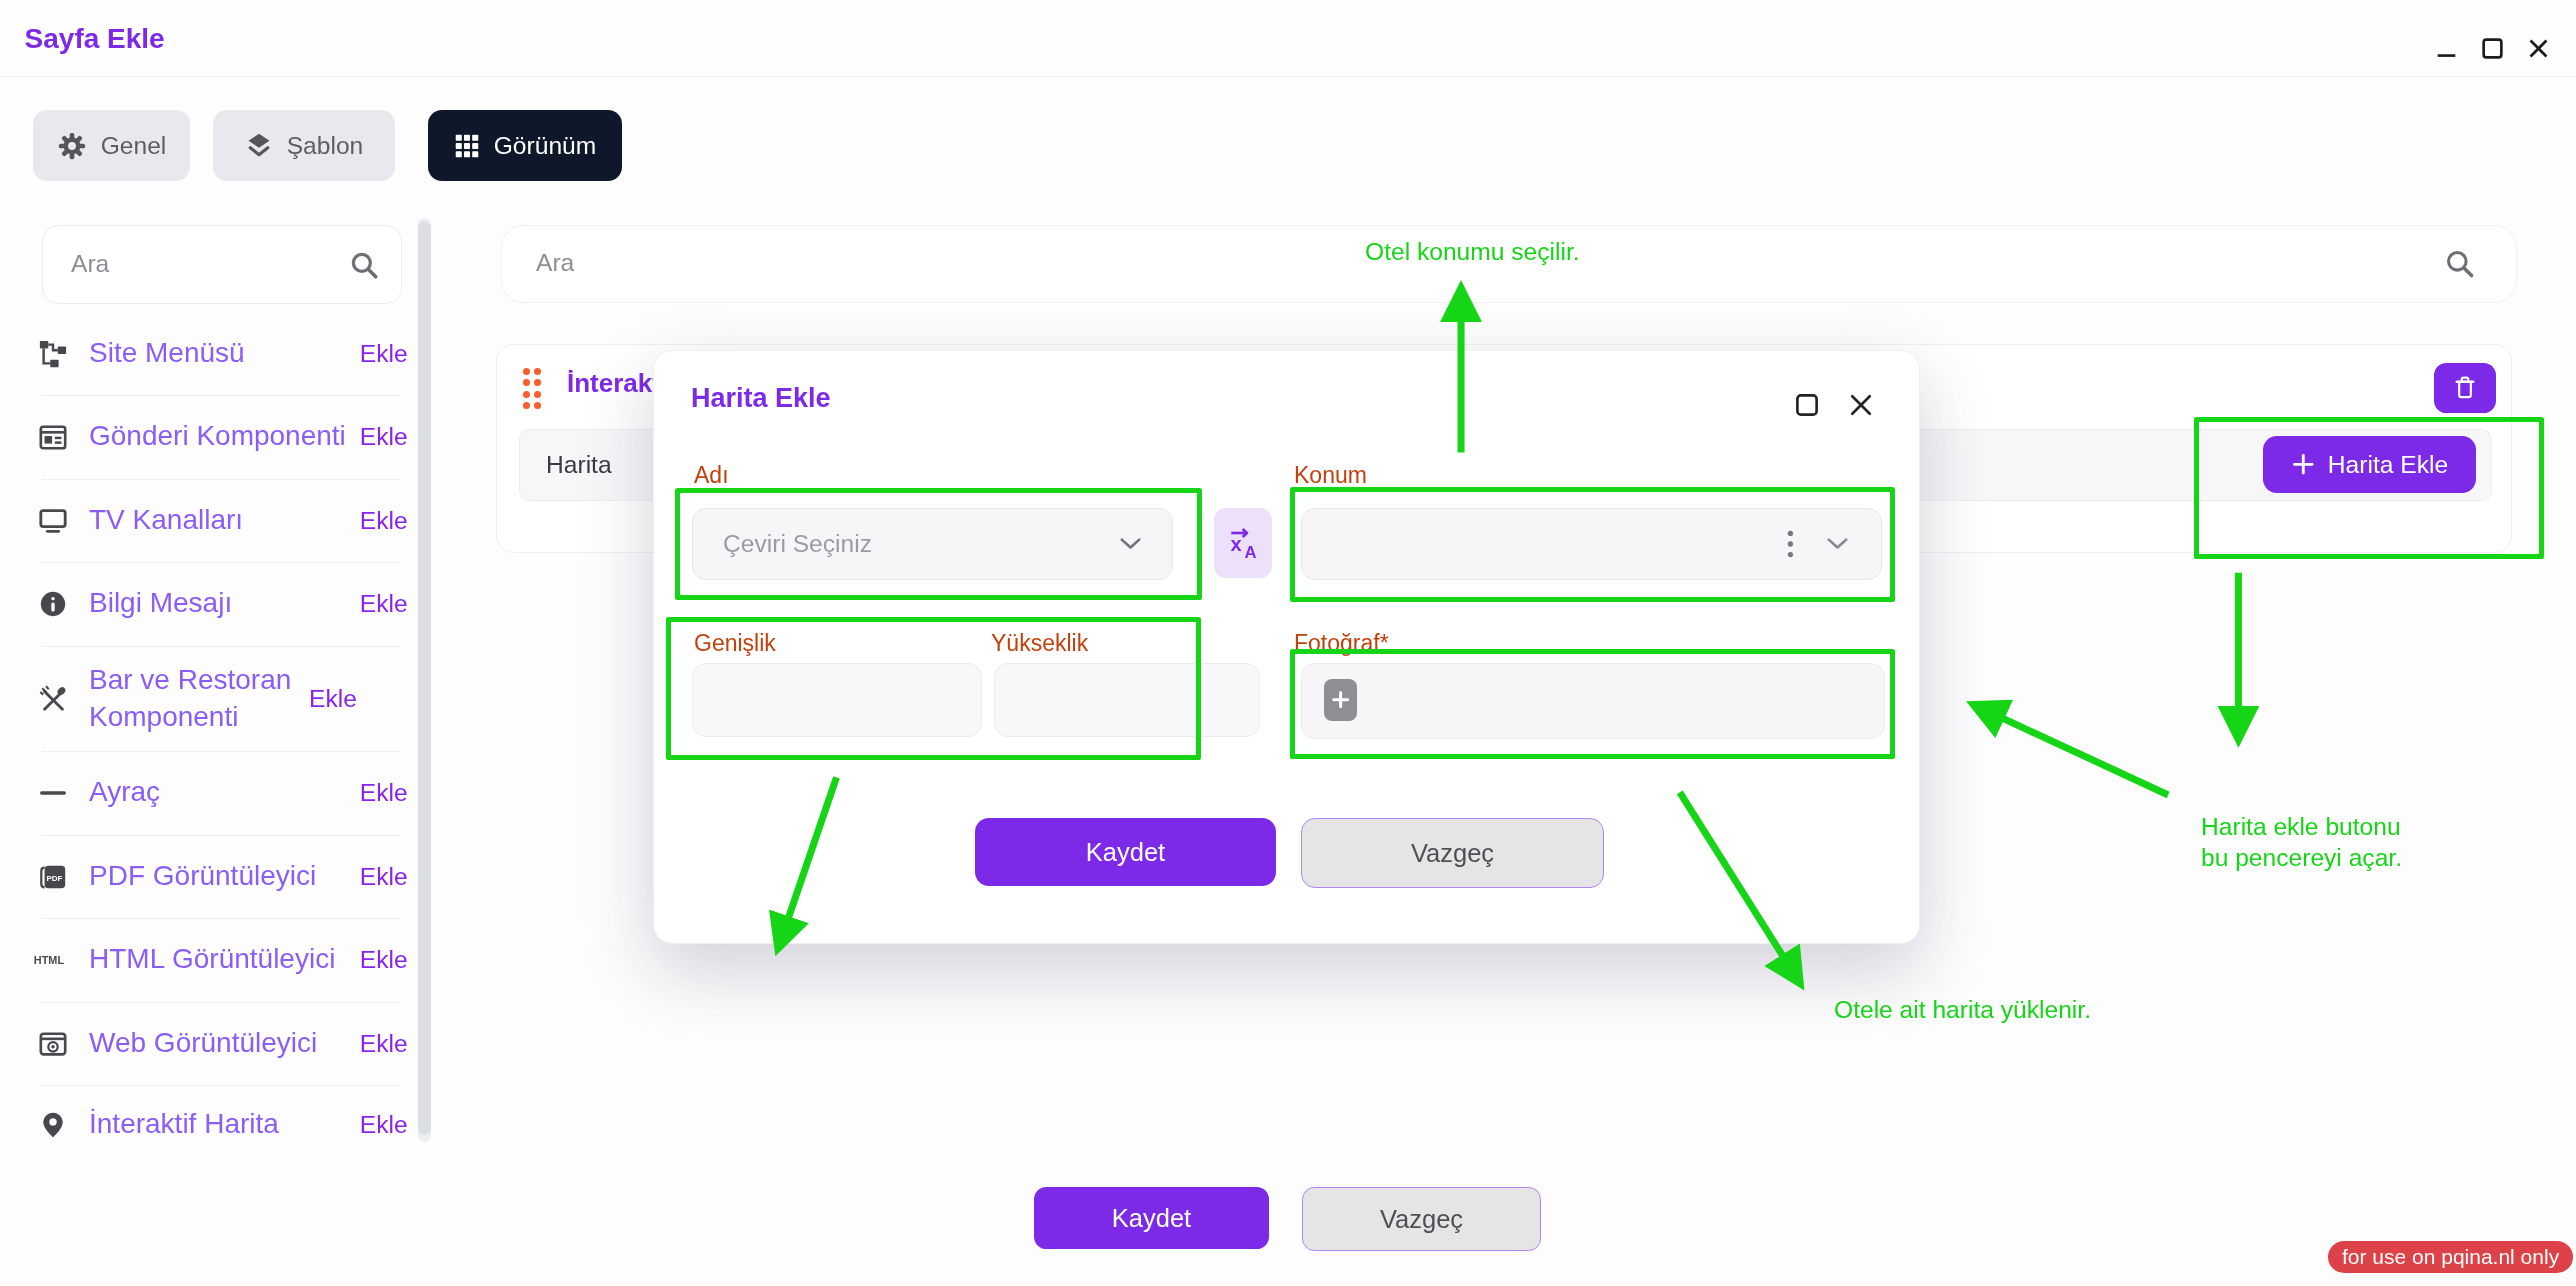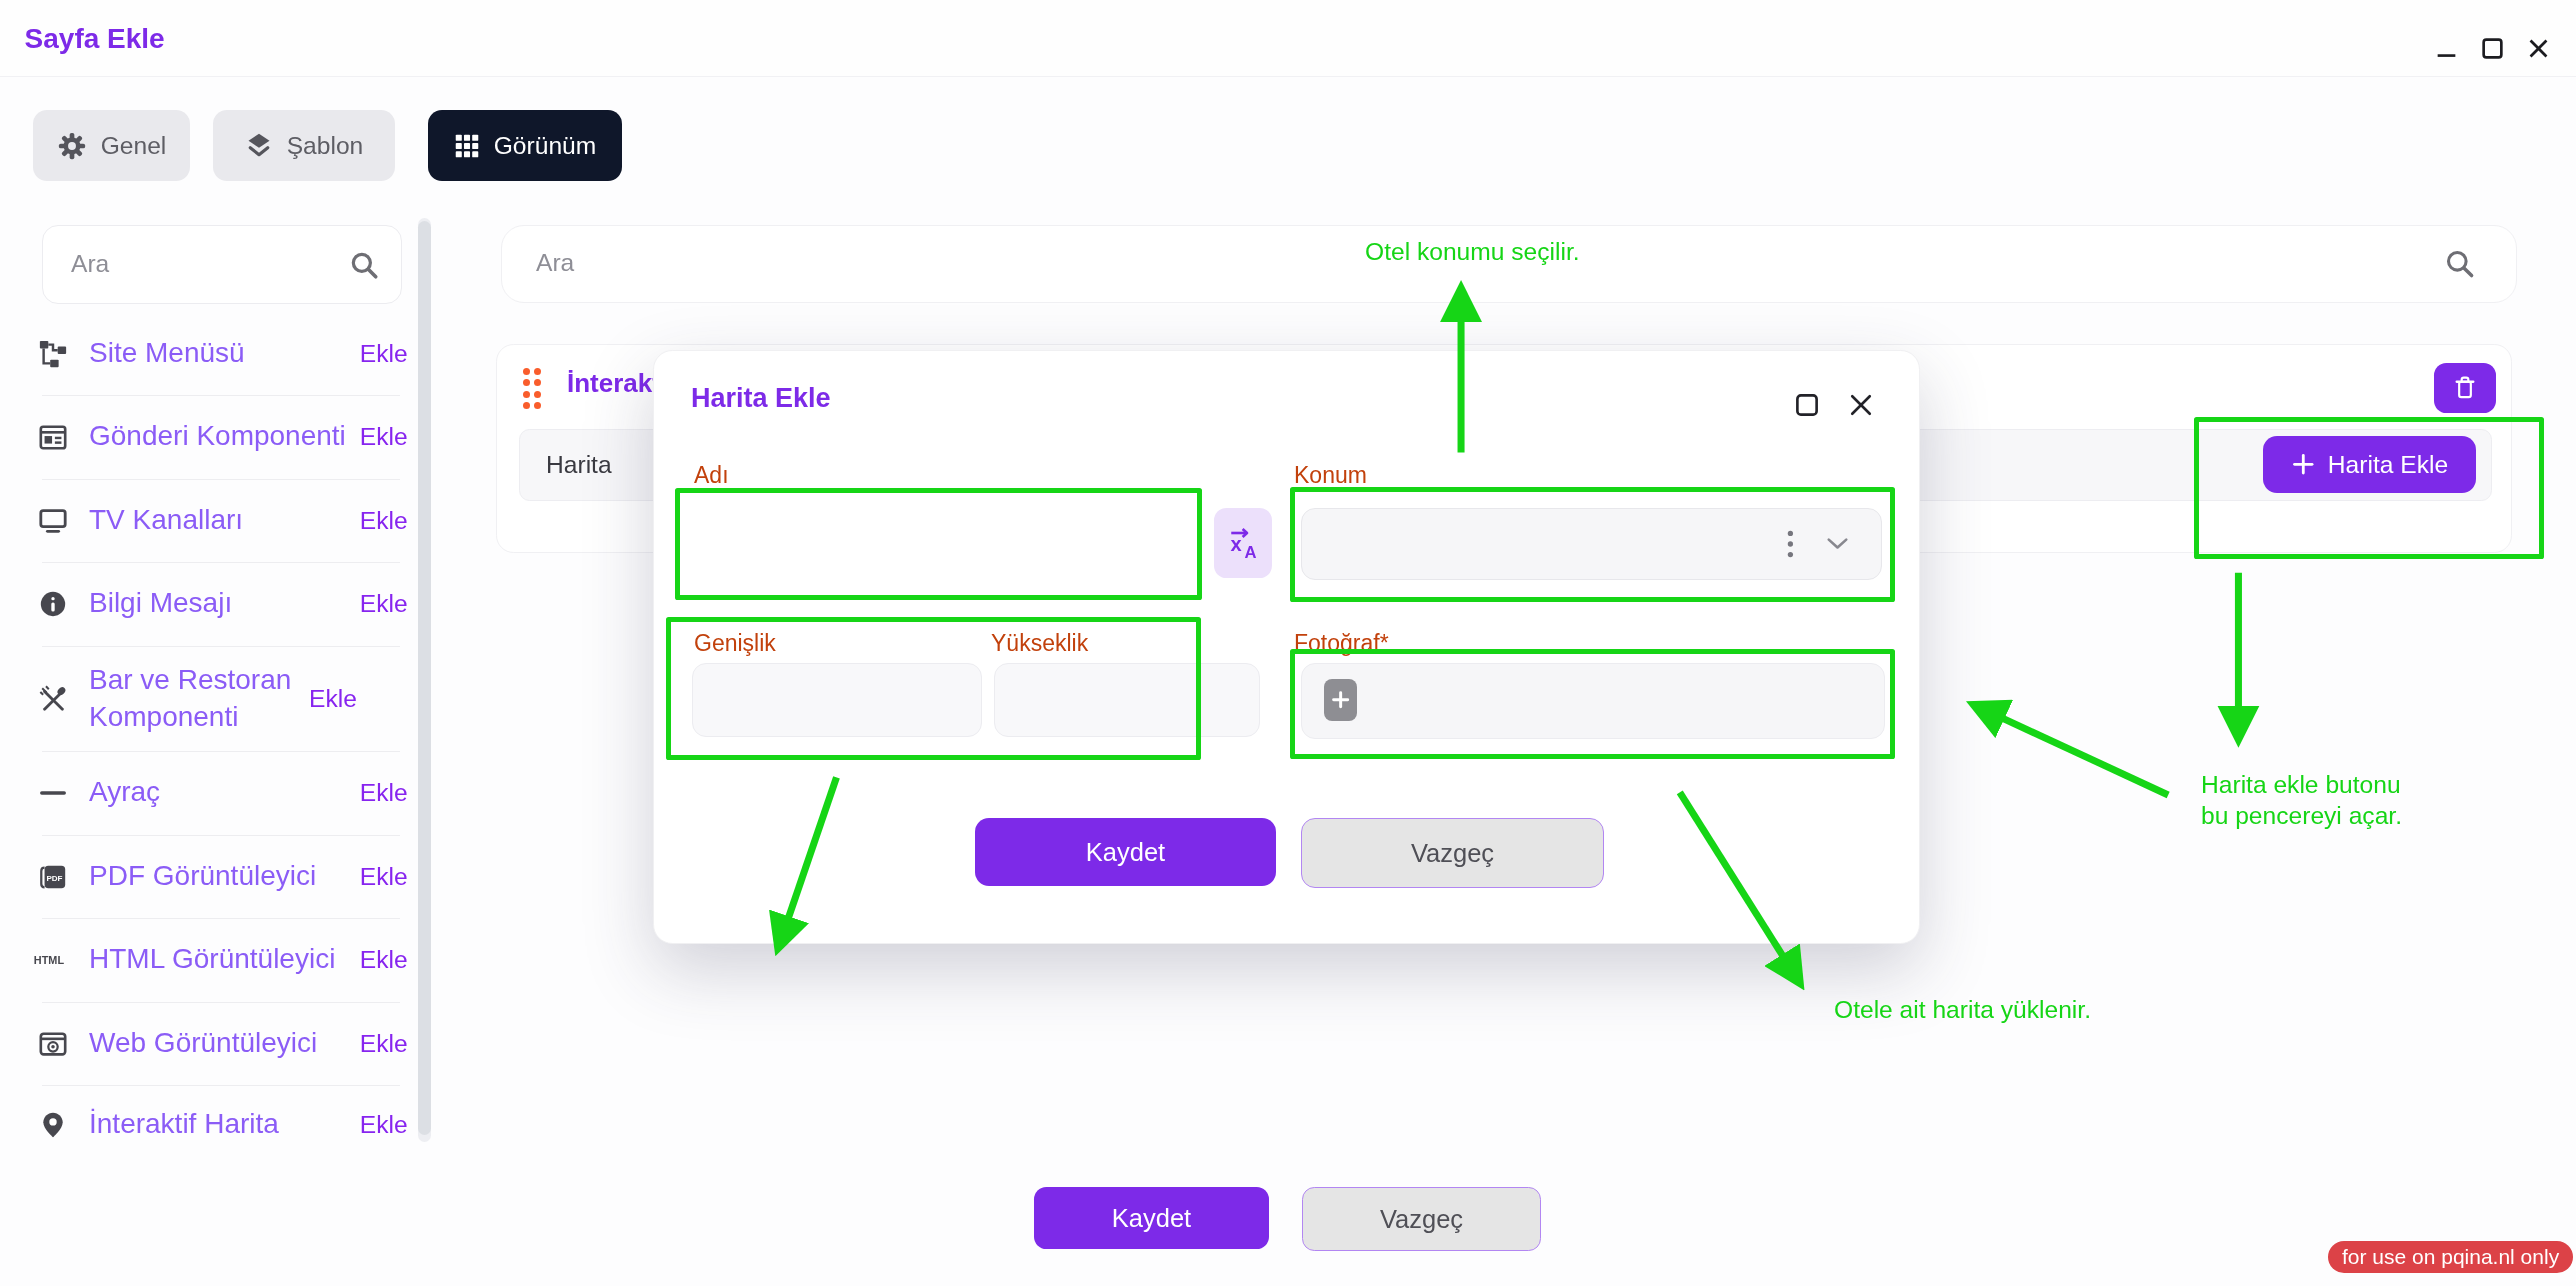--- a/index.html
+++ b/index.html
@@ -328,20 +328,28 @@
         </svg>
       </span>
     <span class="modal-close">
         <svg width="28" height="28" viewBox="0 0 32 32">
           <line x1="6" y1="6" x2="26" y2="26" stroke="#222228" stroke-width="3" stroke-linecap="round"></line>
           <line x1="26" y1="6" x2="6" y2="26" stroke="#222228" stroke-width="3" stroke-linecap="round"></line>
         </svg>
       </span>
 
     <div class="flabel" style="left:40px;top:111px;">Adı</div>
+    <div class="select" style="left:38px;top:157px;width:479px;">
+      <span class="ph">Çeviri Seçiniz</span>
+      <span style="position:absolute;right:30px;top:28px;">
+          <svg width="23" height="14" viewBox="0 0 26 16">
+            <polyline points="3,3 13,12 23,3" fill="none" stroke="#707078" stroke-width="3" stroke-linecap="round" stroke-linejoin="round"></polyline>
+          </svg>
+        </span>
+    </div>
     <div class="tr-btn">
       <span>
           <svg width="35" height="37" viewBox="0 0 40 42">
             <line x1="6" y1="9" x2="23" y2="9" stroke="#7d2ae8" stroke-width="3"></line>
             <polyline points="19,4.5 24,9 19,13.5" fill="none" stroke="#7d2ae8" stroke-width="3" stroke-linejoin="round"></polyline>
             <text x="5" y="30" font-family="Liberation Sans,sans-serif" font-size="23" font-weight="bold" fill="#7d2ae8">x</text>
             <text x="21" y="38" font-family="Liberation Sans,sans-serif" font-size="19" font-weight="bold" fill="#7d2ae8">A</text>
           </svg>
         </span>
     </div>
@@ -405,21 +413,21 @@
       </marker>
     </defs>
     <line x1="1663" y1="515" x2="1663" y2="330" stroke="#16d516" stroke-width="8" marker-end="url(#ah)"></line>
     <line x1="2548" y1="652" x2="2548" y2="840" stroke="#16d516" stroke-width="8" marker-end="url(#ah)"></line>
     <line x1="2468" y1="905" x2="2248" y2="803" stroke="#16d516" stroke-width="8" marker-end="url(#ah)"></line>
     <line x1="952" y1="885" x2="886" y2="1078" stroke="#16d516" stroke-width="8" marker-end="url(#ah)"></line>
     <line x1="1912" y1="902" x2="2048" y2="1118" stroke="#16d516" stroke-width="8" marker-end="url(#ah)"></line>
   </svg>
 
   <div class="gnote" style="left:1365px;top:237px;">Otel konumu seçilir.</div>
-  <div class="gnote" style="left:2201px;top:770px;">
+  <div class="gnote" style="left:2201px;top:812px;">
     <div>Harita ekle butonu</div>
     <div>bu pencereyi açar.</div>
   </div>
   <div class="gnote" style="left:1834px;top:995px;">Otele ait harita yüklenir.</div>
 
   <div class="badge">for use on pqina.nl only</div>
 
 </div>
 
 

